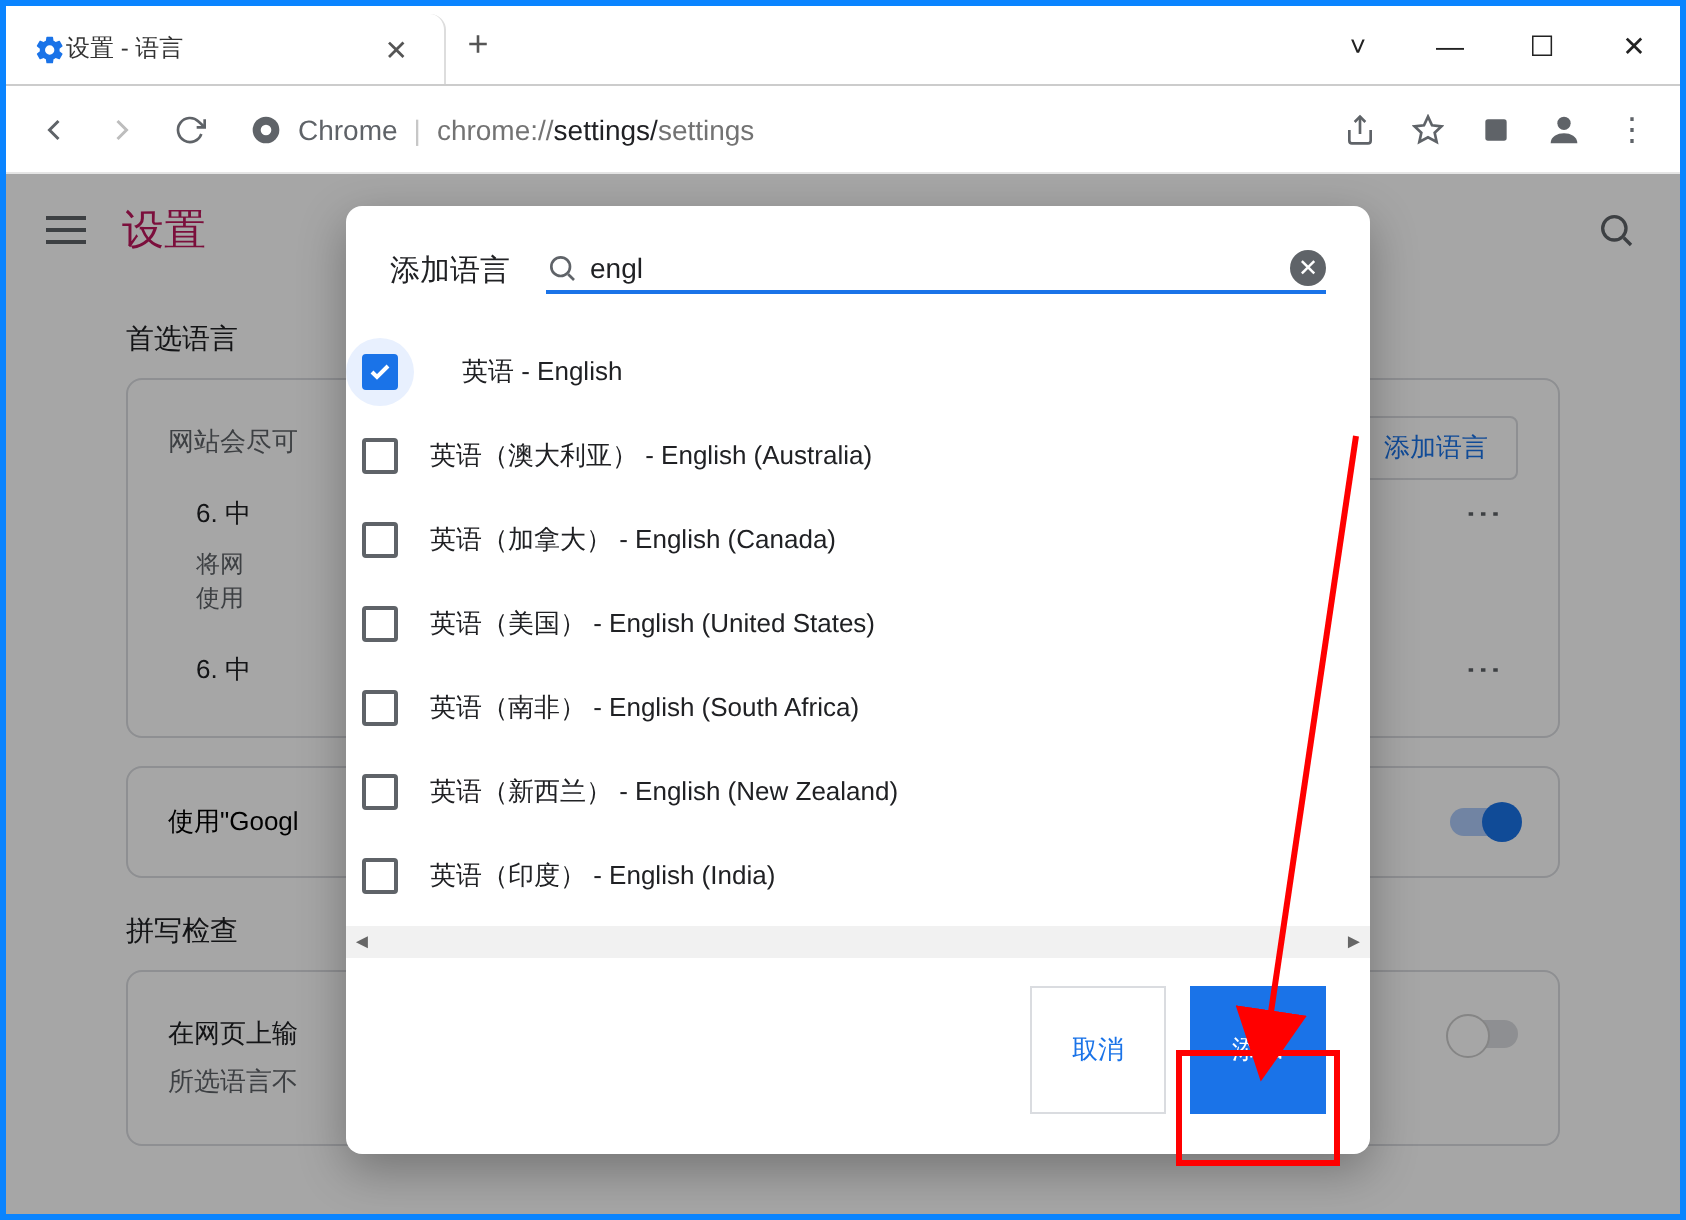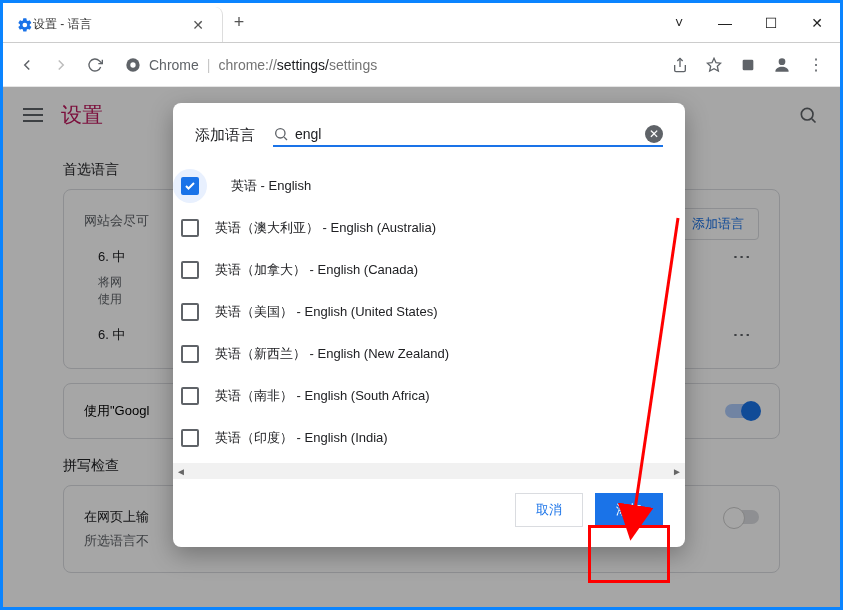--- a/index.html
+++ b/index.html
@@ -72,21 +72,21 @@
   .lang-item.checked .cb { background: #1a73e8; border-color: #1a73e8; color: #fff; }
   .lang-item.checked { }
   .lang-item.checked .cb-wrap { background: #e8f0fe; border-radius: 50%; padding: 8px; margin: -8px 8px -8px -8px; }
   .cb-wrap { padding: 0; margin: 0 0 0 0; }
 
   .hscroll { height: 16px; background: #f1f1f1; display:flex; align-items:center; }
   .hscroll-btn { width:16px; height:16px; display:flex; align-items:center; justify-content:center; color:#666; font-size:10px; }
   .hscroll-track { flex:1; height:16px; }
 
   .dialog-footer { display: flex; justify-content: flex-end; gap: 12px; padding: 14px 22px 20px; }
-  .btn { font-size: 13px; padding: 7px 20px; border-radius: 0; cursor: pointer; }
+  .btn { font-size: 13px; padding: 22px 20px; border-radius: 0; cursor: pointer; }
   .btn-cancel { background: #fff; border: 1px solid #dadce0; color: #1a73e8; }
   .btn-add { background: #1a73e8; border: 1px solid #1a73e8; color: #fff; }
 
   
   .anno-box { position: absolute; border: 3px solid #ff0000; pointer-events: none; }
   .anno-arrow { position: absolute; pointer-events: none; }
 
   svg { display: block; }
 </style>
 </head>
@@ -247,25 +247,25 @@
     <div class="lang-item">
       <span class="cb"></span>
       <span>英语（加拿大） - English (Canada)</span>
     </div>
     <div class="lang-item">
       <span class="cb"></span>
       <span>英语（美国） - English (United States)</span>
     </div>
     <div class="lang-item">
       <span class="cb"></span>
+      <span>英语（南非） - English (South Africa)</span>
+    </div>
+    <div class="lang-item">
+      <span class="cb"></span>
       <span>英语（新西兰） - English (New Zealand)</span>
-    </div>
-    <div class="lang-item">
-      <span class="cb"></span>
-      <span>英语（南非） - English (South Africa)</span>
     </div>
     <div class="lang-item">
       <span class="cb"></span>
       <span>英语（印度） - English (India)</span>
     </div>
   </div>
   <div class="hscroll">
     <div class="hscroll-btn">◄</div>
     <div class="hscroll-track"></div>
     <div class="hscroll-btn">►</div>

